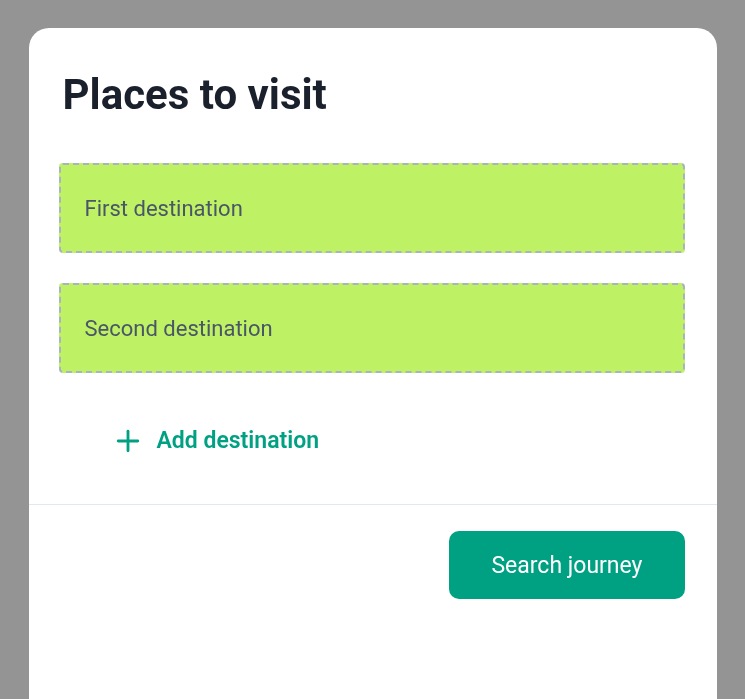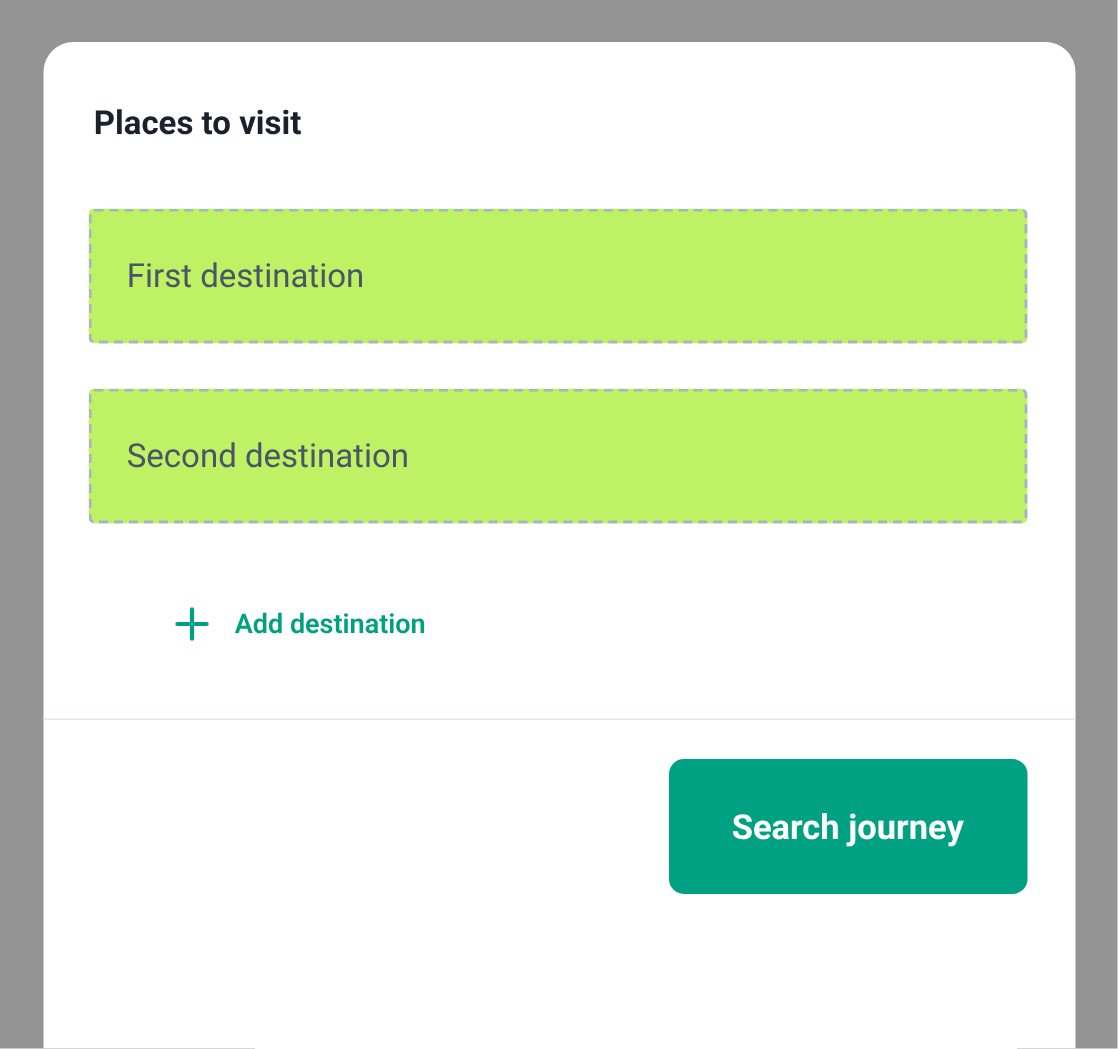--- a/index.html
+++ b/index.html
@@ -21,21 +21,21 @@
       border-radius: 20px 20px 0 0;
       width: 688px;
       display: flex;
       flex-direction: column;
     }
     .card-body {
       padding: 42px 32px 50px 30px;
       flex: 0 0 auto;
     }
     .title {
-      font-size: 22px;
+      font-size: 42px;
       font-weight: 700;
       color: #1a202c;
       margin-bottom: 44px;
       padding-left: 4px;
     }
     .destination-input {
       width: 100%;
       height: 90px;
       border: 2px dashed #a9b4c0;
       background: #bef264;
@@ -51,21 +51,21 @@
       color: #4a5568;
       opacity: 1;
     }
     .add-destination {
       display: flex;
       align-items: center;
       gap: 16px;
       padding: 24px 0 0 56px;
       cursor: pointer;
       color: #00a082;
-      font-size: 18px;
+      font-size: 23px;
       font-weight: 600;
       background: none;
       border: none;
       font-family: inherit;
     }
     .plus-icon {
       display: inline-flex;
       align-items: center;
       justify-content: center;
       width: 26px;
@@ -80,23 +80,23 @@
       padding: 26px 32px;
       display: flex;
       justify-content: flex-end;
     }
     .search-button {
       background: #00a082;
       color: #ffffff;
       border: none;
       border-radius: 10px;
       padding: 0 42px;
-      height: 90px;
+      height: 68px;
       font-size: 23px;
-      font-weight: 700;
+      font-weight: 400;
       cursor: pointer;
       font-family: inherit;
     }
   </style>
 </head>
 <body>
 
 <div class="card">
   <div class="card-body">
     <h1 class="title">Places to visit</h1>

